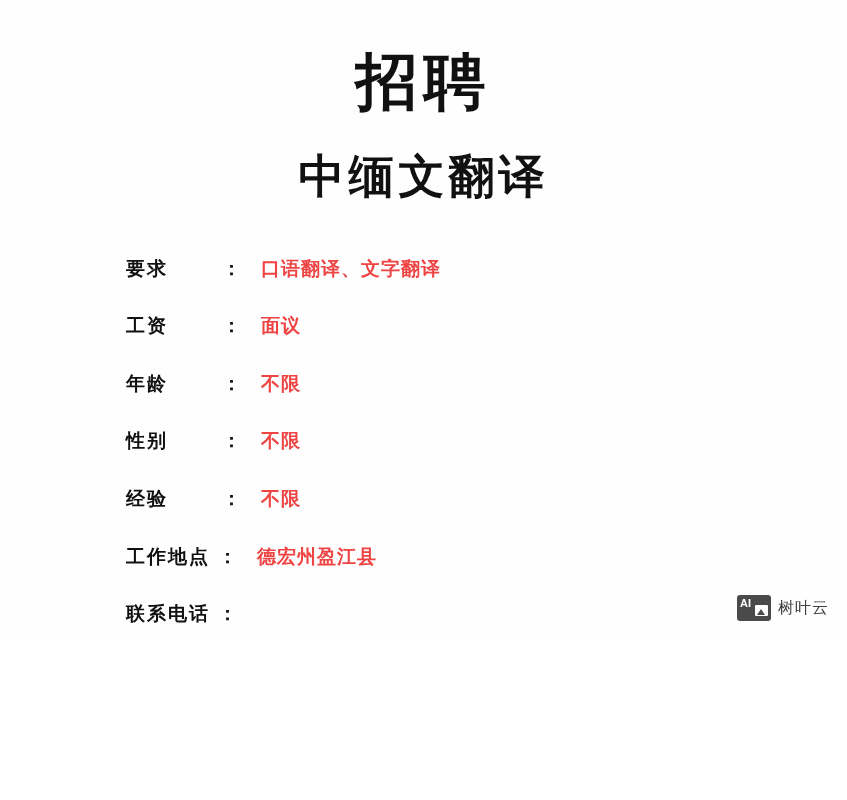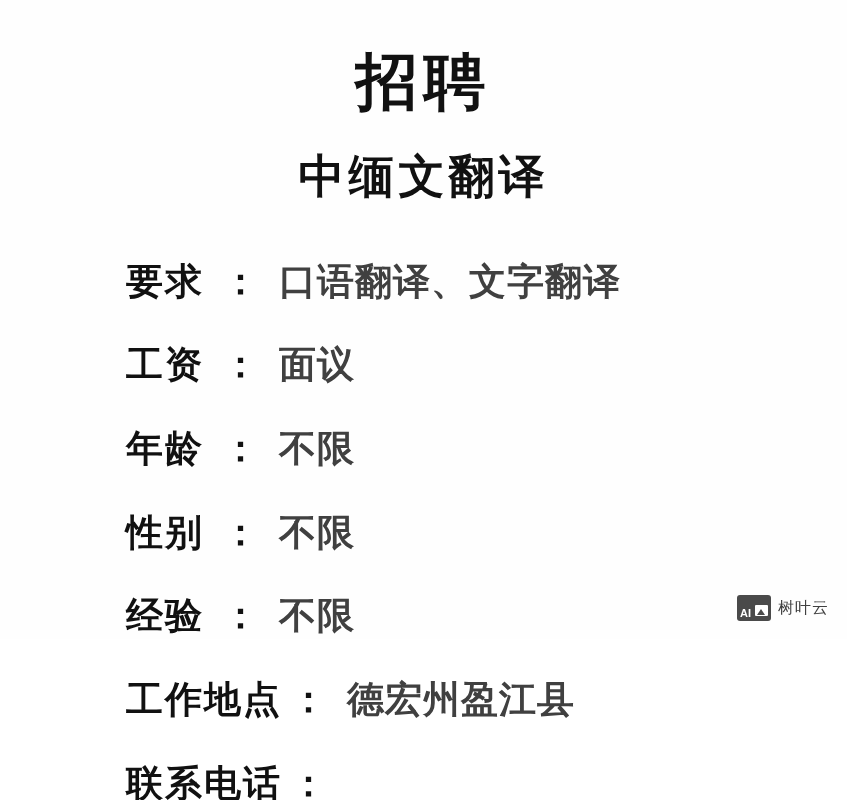--- a/index.html
+++ b/index.html
@@ -53,21 +53,21 @@
     margin: 0;
     padding: 52px 0 0 0;
     list-style: none;
   }
 
   .field-row {
     display: flex;
     align-items: flex-start;
     padding: 0 0 0 126px;
     margin-bottom: 30px;
-    font-size: 37px;
+    font-size: 19px;
     line-height: 1.45;
   }
 
   .field-label {
     font-weight: bold;
     white-space: nowrap;
     letter-spacing: 2px;
     color: #111111;
   }
 
@@ -79,21 +79,21 @@
 
   .field-values {
     display: flex;
     flex-direction: column;
     padding-left: 14px;
   }
 
   .field-value {
     font-weight: bold;
     letter-spacing: 1px;
-    color: #404040;
+    color: #ef4444;
     white-space: nowrap;
   }
 
   .field-value + .field-value {
     margin-top: 8px;
   }
 
   
   .row-req .field-label,
   .row-salary .field-label,
@@ -128,21 +128,21 @@
     align-items: center;
     justify-content: center;
   }
   .wm-badge .wm-ai {
     color: #ffffff;
     font-size: 11px;
     font-weight: bold;
     font-family: "Liberation Sans", sans-serif;
     position: absolute;
     left: 3px;
-    top: 12px;
+    top: 2px;
     letter-spacing: 0;
   }
   .wm-badge .wm-pic {
     position: absolute;
     right: 3px;
     bottom: 5px;
     width: 13px;
     height: 11px;
     background: #ffffff;
     border-radius: 1px;

